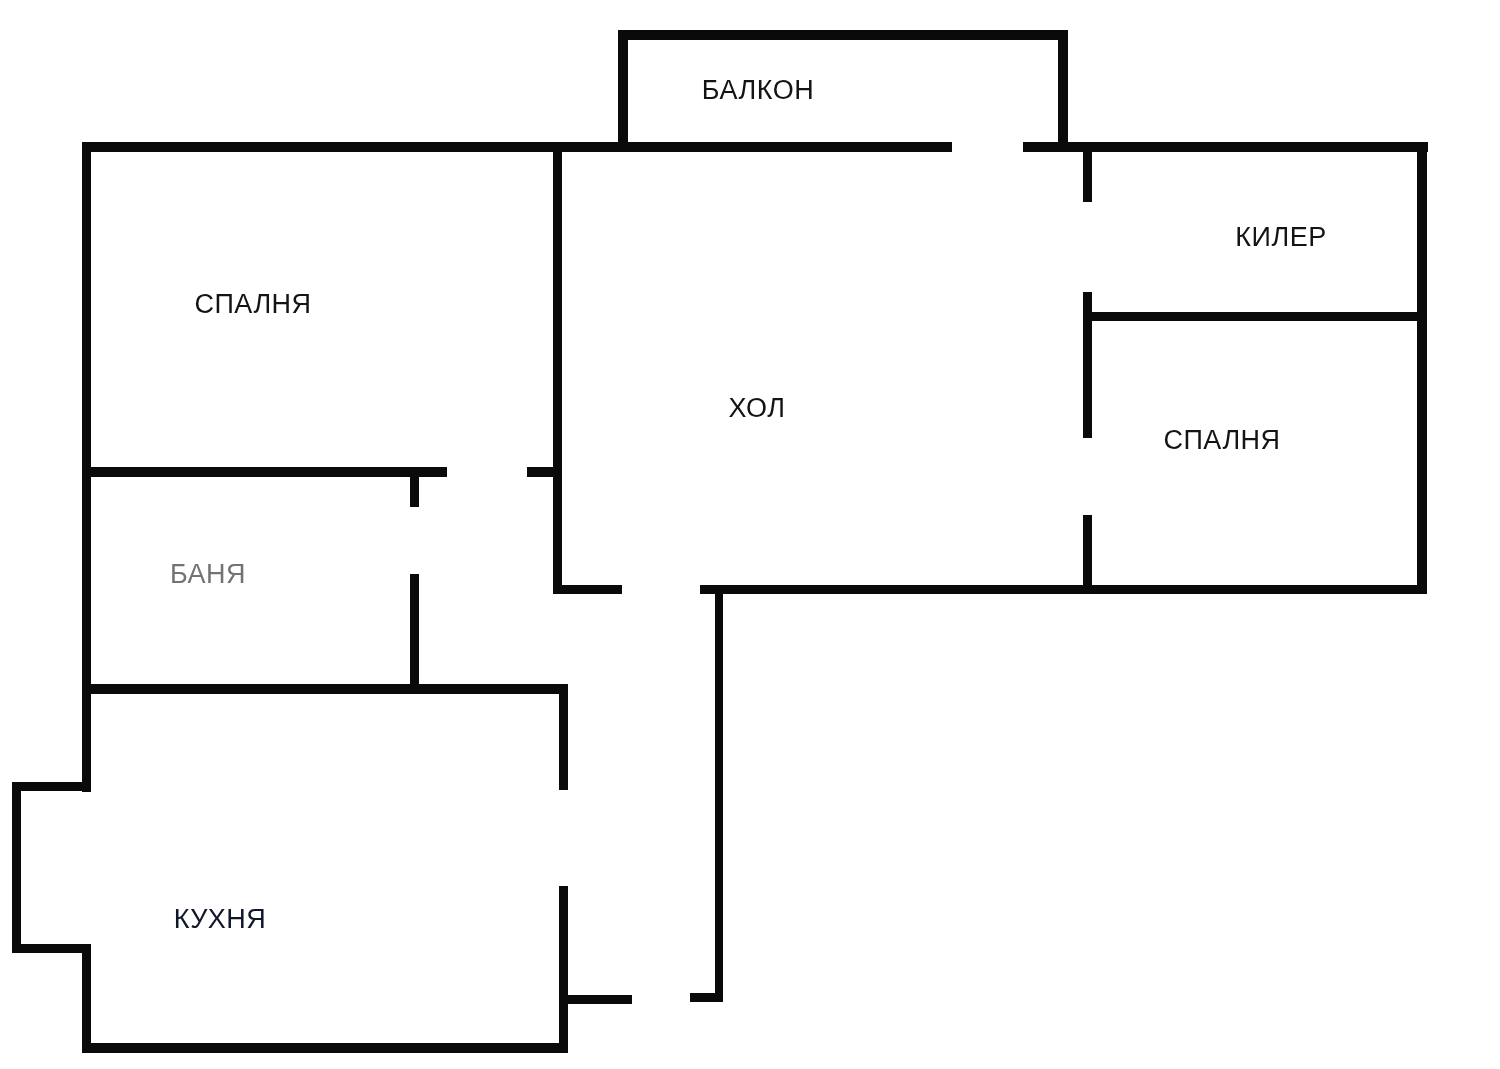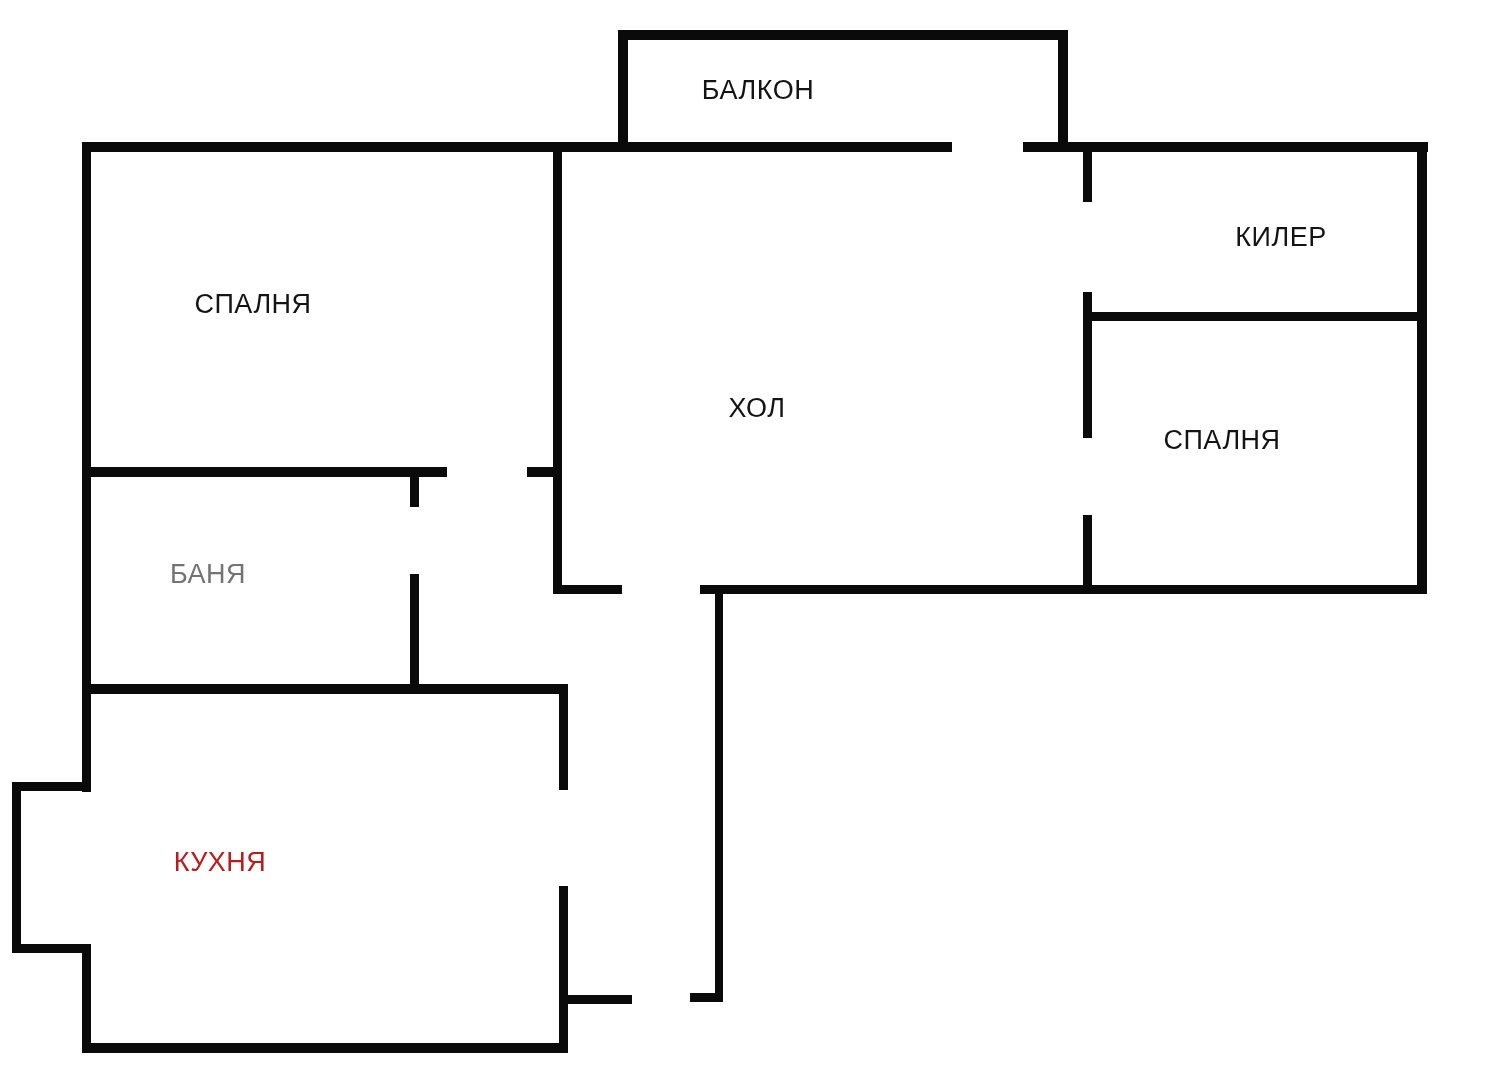--- a/index.html
+++ b/index.html
@@ -64,14 +64,14 @@
       <div class="wall" style="left: 1083px; top: 515px; width: 9px; height: 79px; background: rgb(10, 10, 10);"></div>
       <div class="wall" style="left: 1087px; top: 312px; width: 336px; height: 9px; background: rgb(10, 10, 10);"></div>
       <div class="wall" style="left: 1417px; top: 142px; width: 10px; height: 452px; background: rgb(10, 10, 10);"></div>
     </div>
   <span class="room-label" style="left: 758px; top: 90px; color: rgb(20, 20, 20);">БАЛКОН</span>
   <span class="room-label" style="left: 253px; top: 304px; color: rgb(20, 20, 20);">СПАЛНЯ</span>
   <span class="room-label" style="left: 1281px; top: 237px; color: rgb(20, 20, 20);">КИЛЕР</span>
   <span class="room-label" style="left: 757px; top: 408px; color: rgb(20, 20, 20);">ХОЛ</span>
   <span class="room-label" style="left: 1222px; top: 440px; color: rgb(20, 20, 20);">СПАЛНЯ</span>
   <span class="room-label" style="left: 194px; top: 574px; color: #737373; margin-left: 14px;">БАНЯ</span>
-  <span class="room-label" style="left: 220px; top: 862px; color: #b91c1c;">КУХНЯ</span>
+  <span class="room-label" style="left: 220px; top: 919px; color: #0f172a;">КУХНЯ</span>
 </div>
 
 </body></html>

